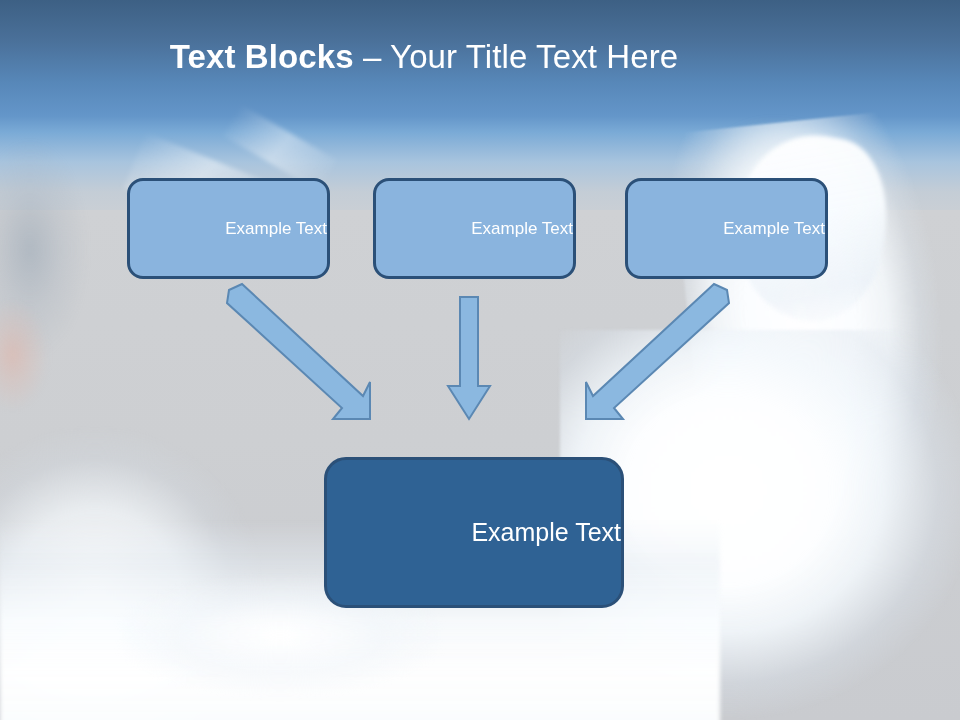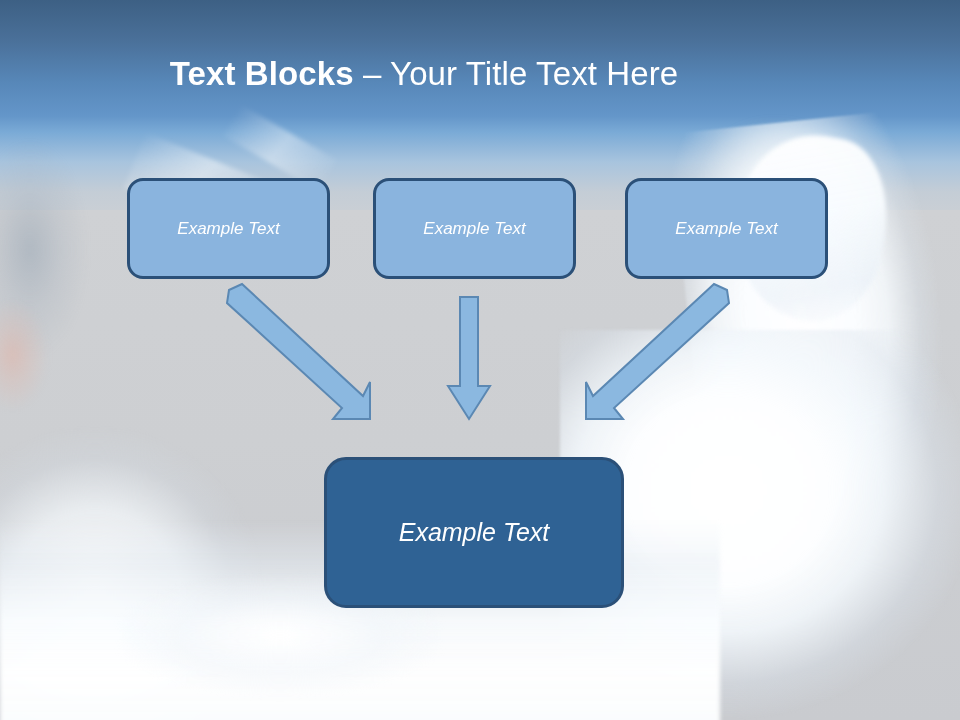--- a/index.html
+++ b/index.html
@@ -145,43 +145,42 @@
     width: 110px; height: 36px;
     background: linear-gradient(100deg, rgba(255,255,255,0) 0%,
                  rgba(255,255,255,0.40) 50%, rgba(255,255,255,0) 100%);
     filter: blur(2px);
     transform: rotate(30deg);
   }
 
   
   .title {
     position: absolute;
-    left: 0; top: 53px;
+    left: 0; top: 36px;
     width: 848px;
     text-align: center;
     color: #ffffff;
     font-size: 33px;
     line-height: 42px;
     letter-spacing: 0.1px;
     white-space: nowrap;
   }
   .title .t-strong { font-weight: bold; }
   .title .t-light  { font-weight: normal; }
 
   
   .node {
     position: absolute;
     box-sizing: border-box;
     display: flex;
     align-items: center;
-    justify-content: center;
+    justify-content: flex-end;
     border-radius: 16px;
     border: 3px solid #2b5078;
     color: #ffffff;
-    font-style: italic;
   }
   .node-top {
     width: 203px;
     height: 101px;
     top: 178px;
     background: #8ab4de;
     font-size: 17px;
   }
   .node-top.n1 { left: 127px; }
   .node-top.n2 { left: 373px; }

